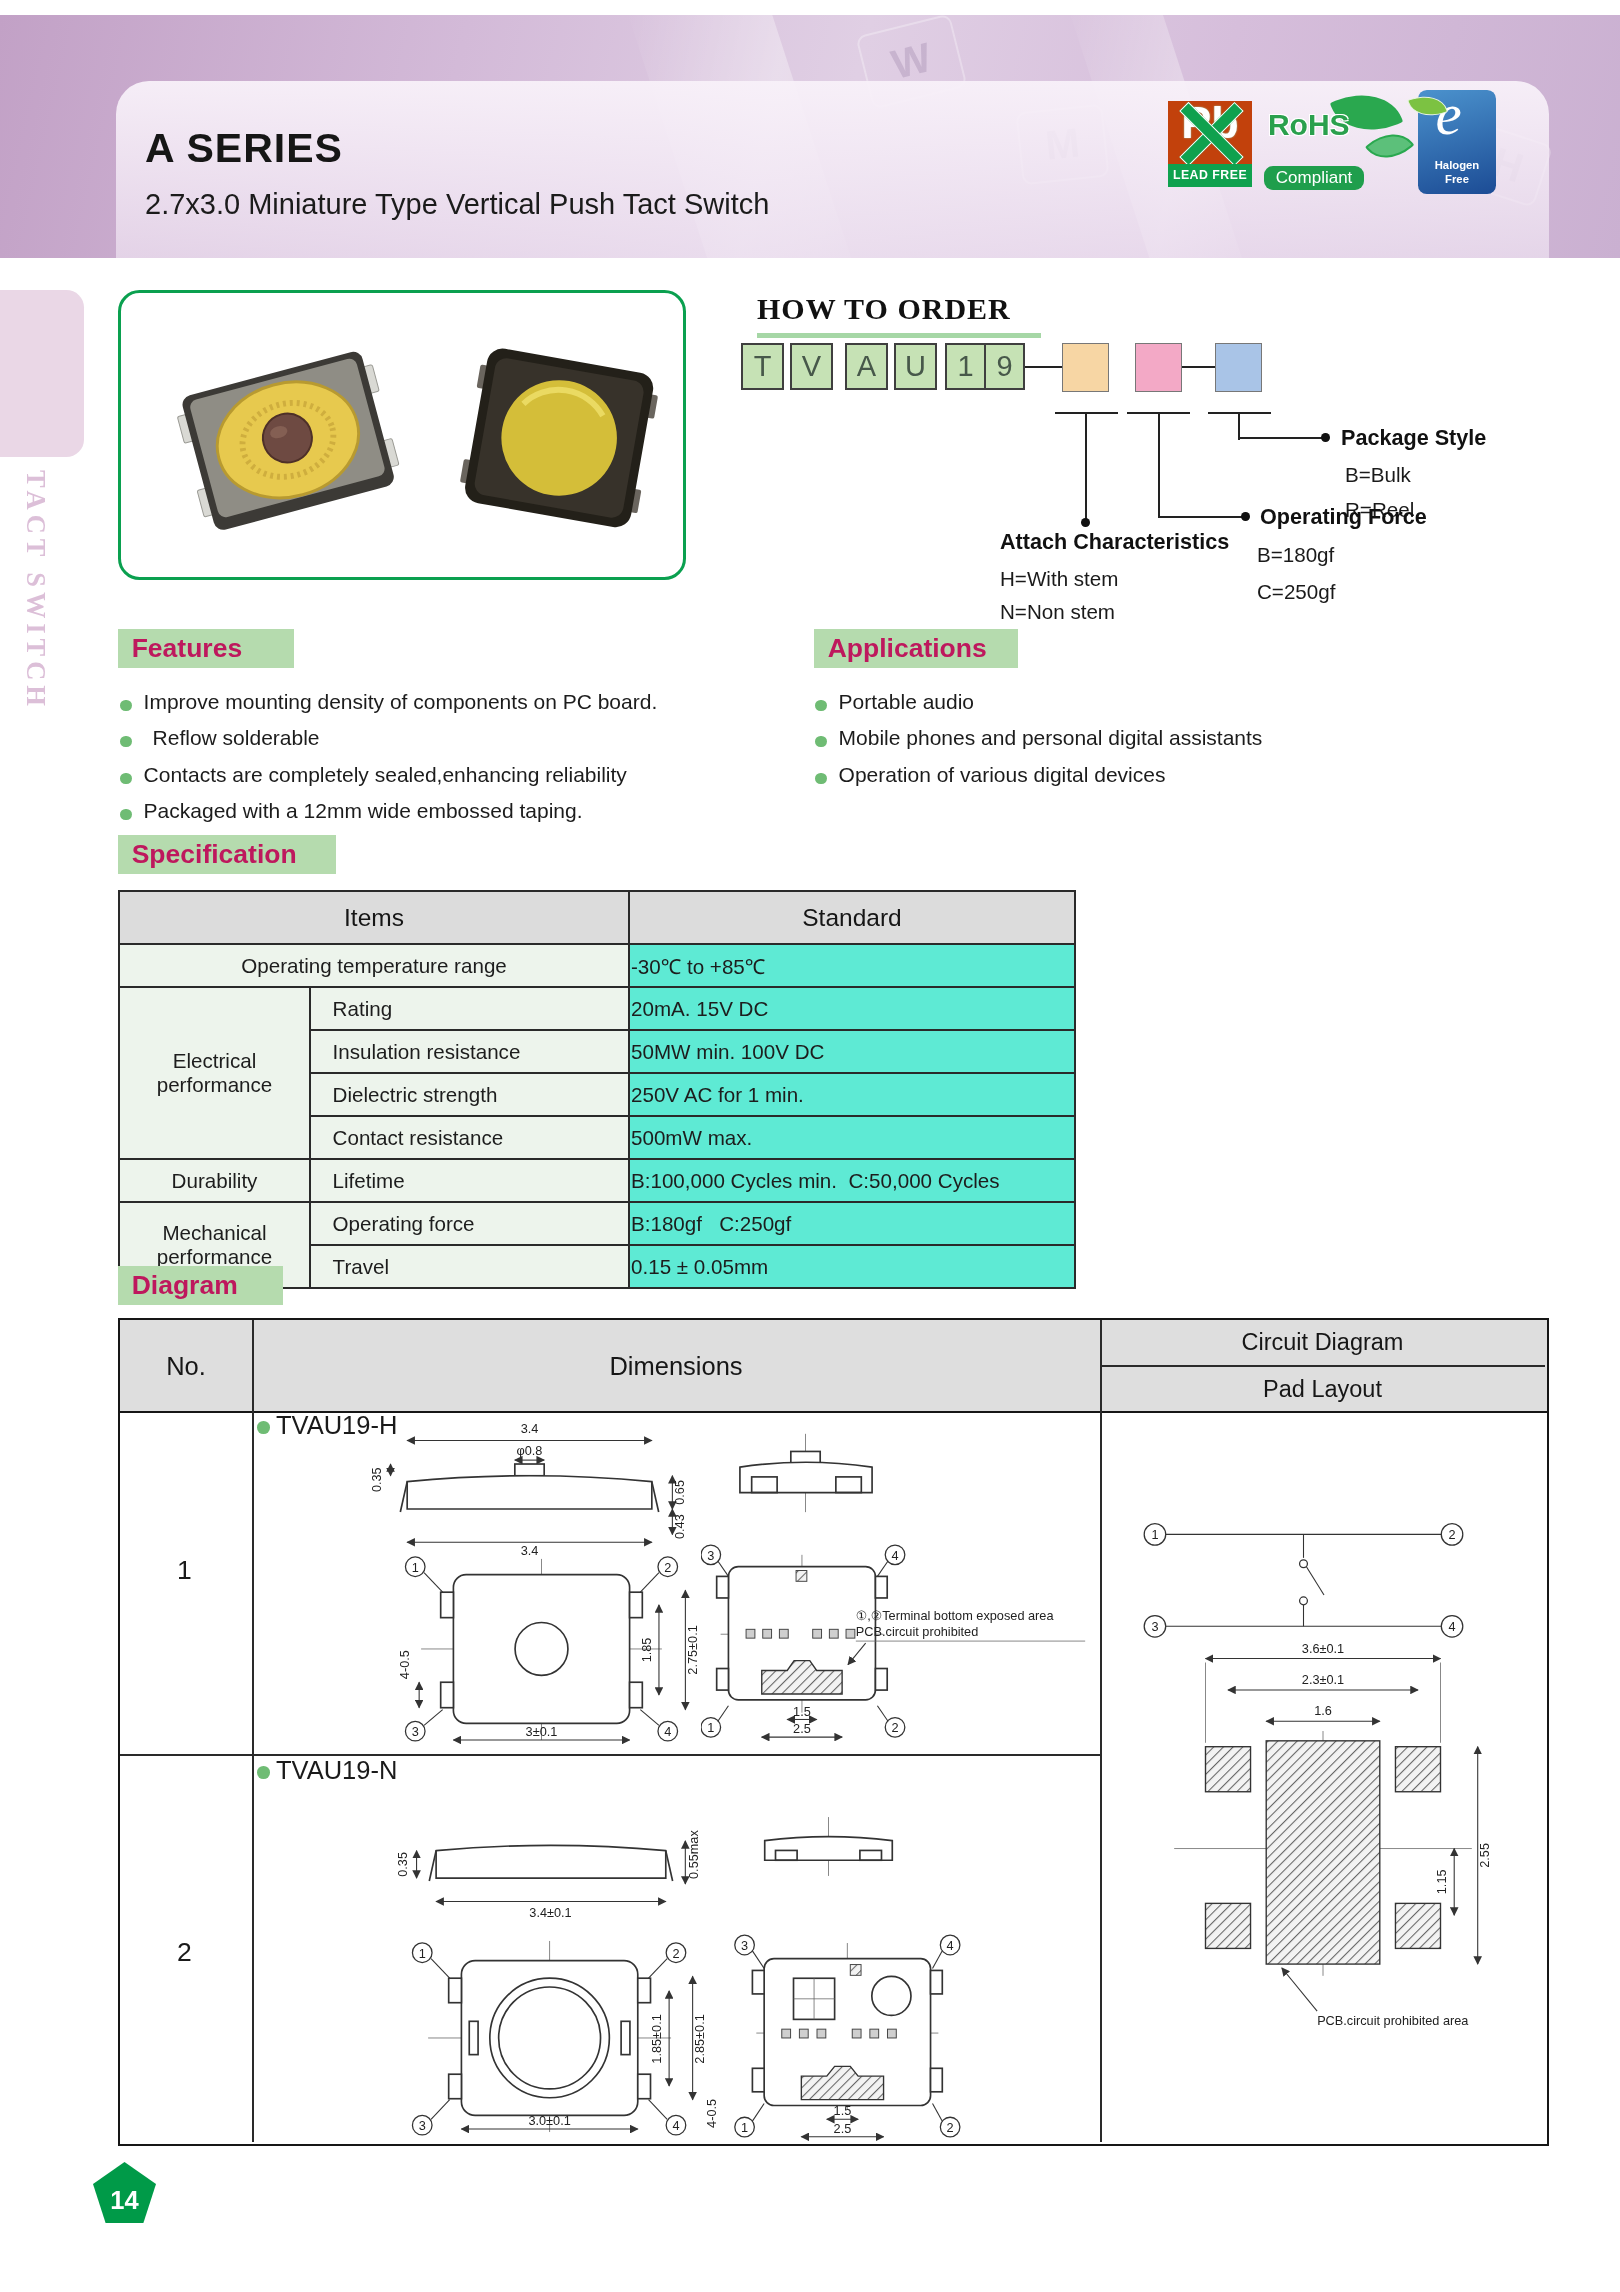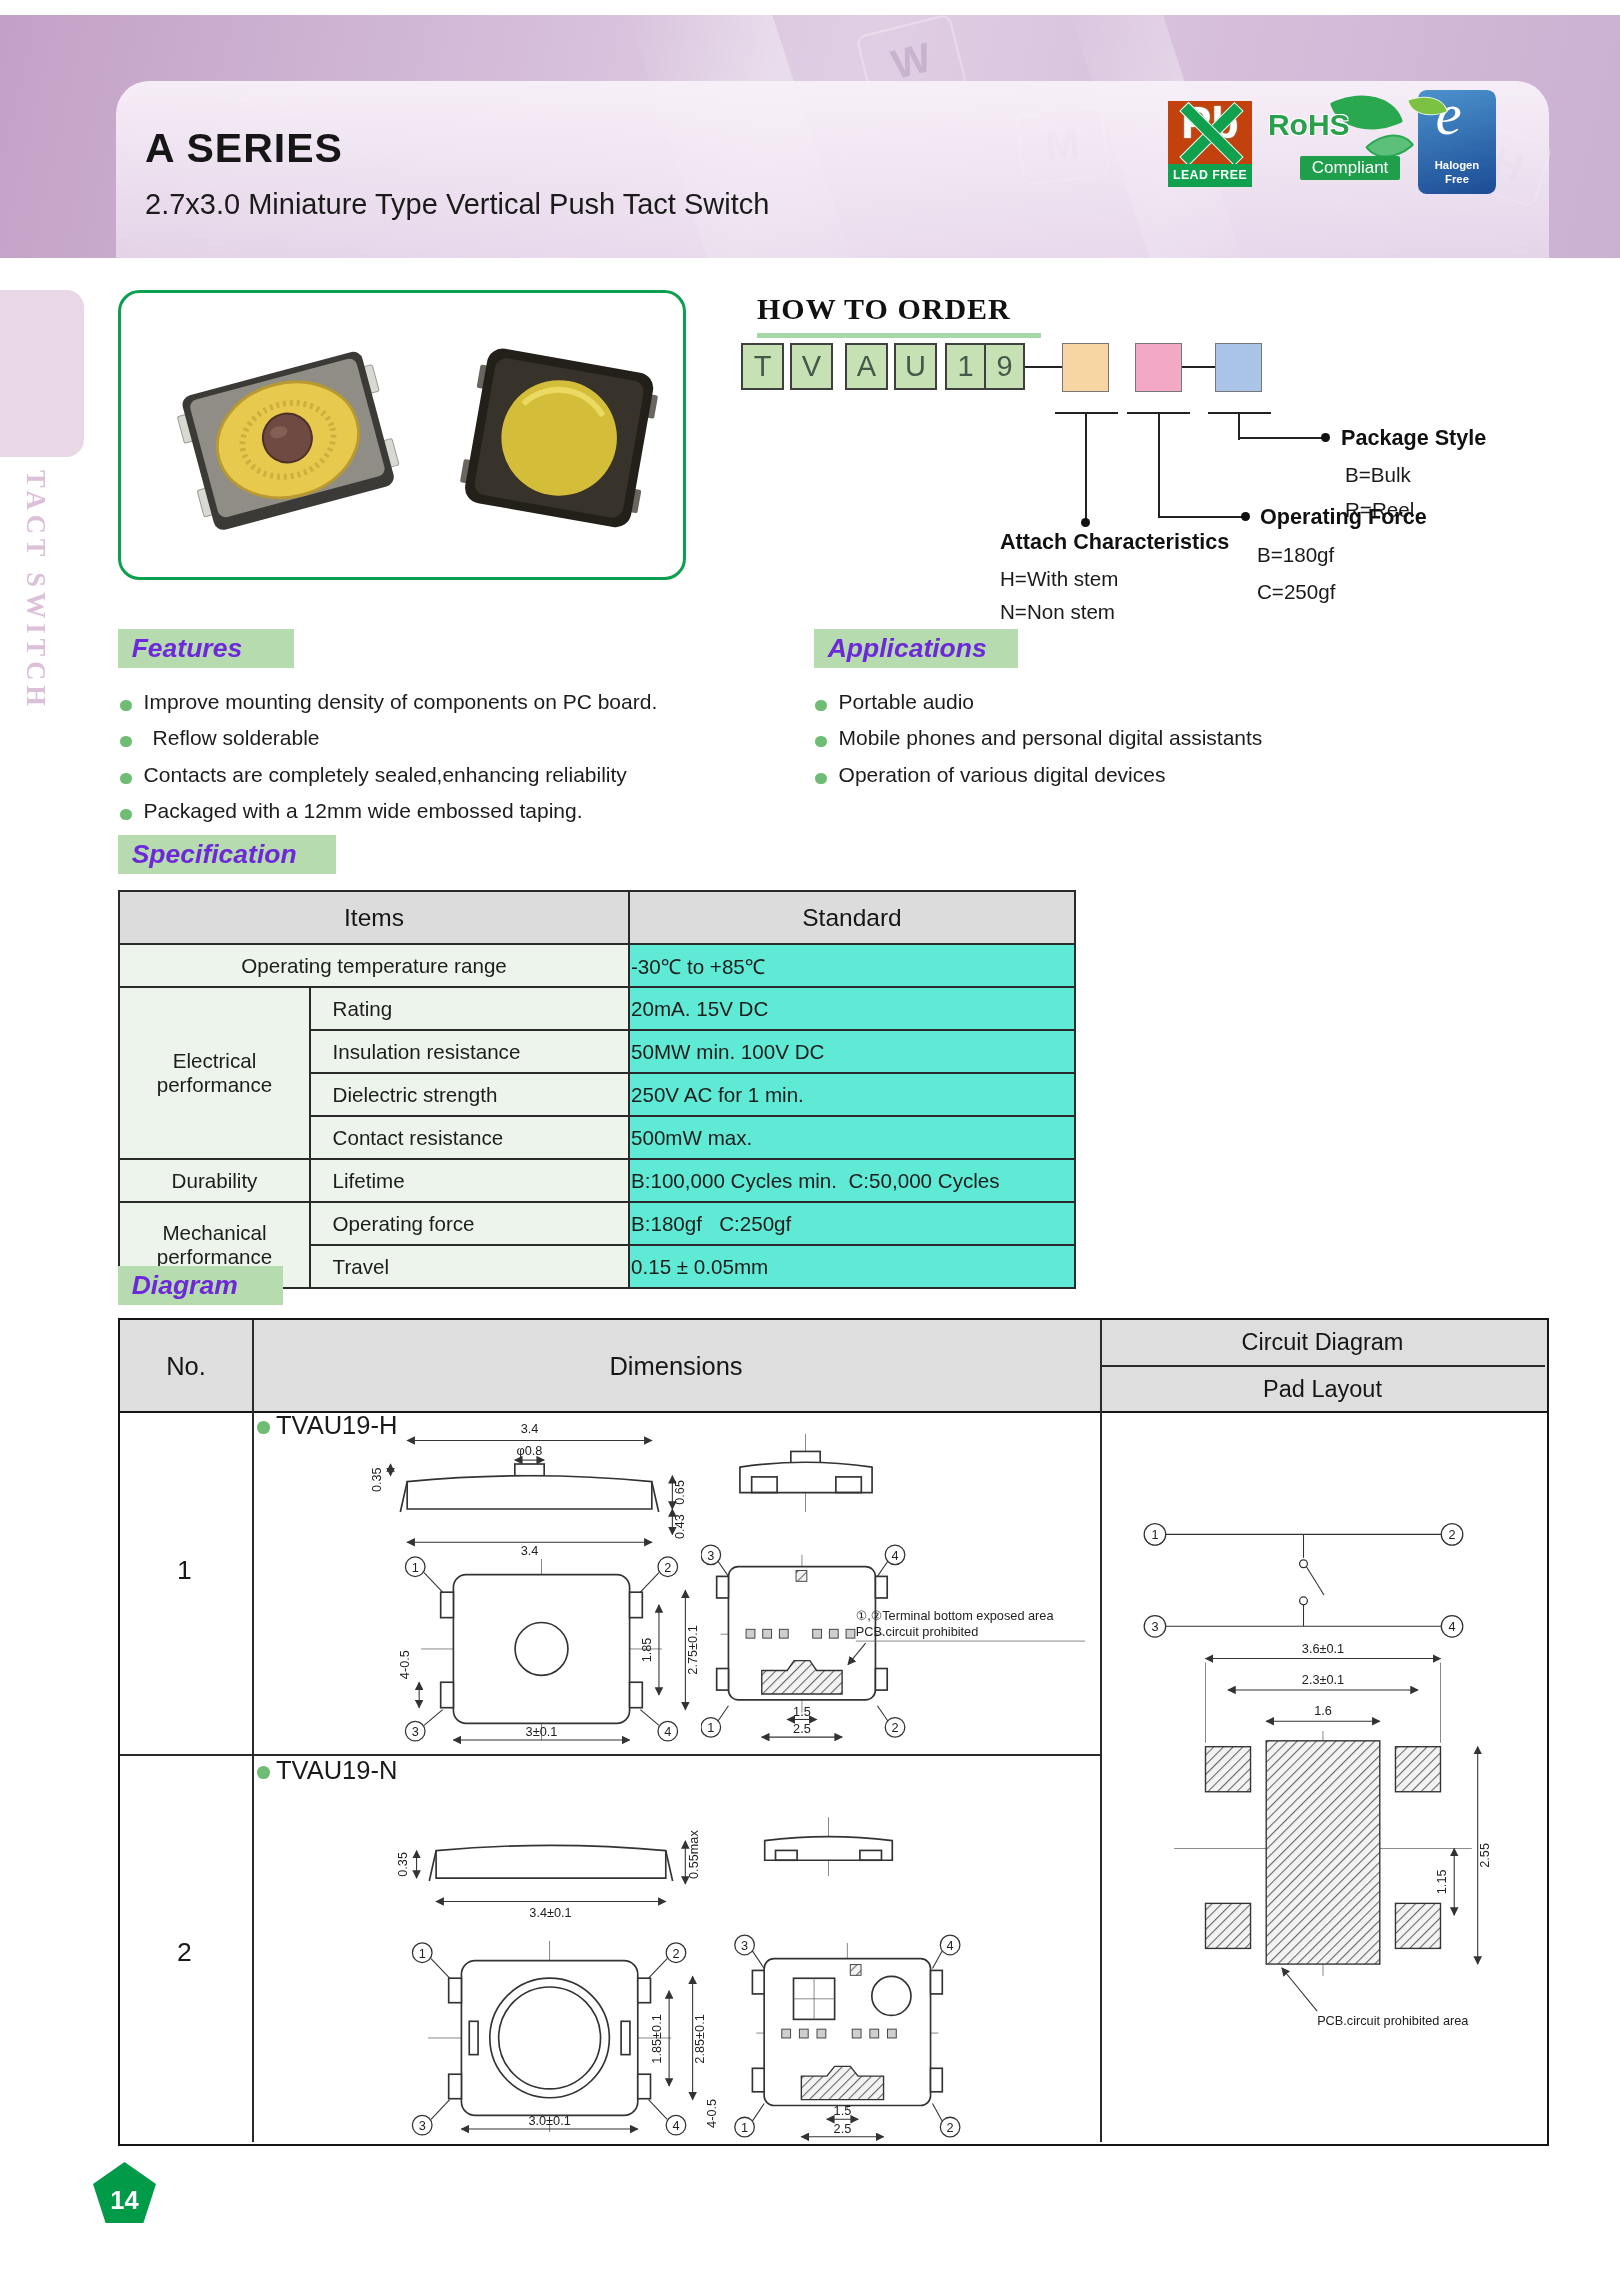--- a/index.html
+++ b/index.html
@@ -14,42 +14,42 @@
   .series-sub{left:145px;top:188px;font-size:29px;color:#1b1b1b;}
   
   .badge-pb{left:1168px;top:101px;width:84px;height:86px;background:#c2410c;overflow:hidden;}
   .badge-pb .pb{position:absolute;left:0;top:-3.9px;width:100%;text-align:center;font-size:45px;font-weight:bold;color:#fff;text-shadow:0 0 2px #9cc7a2;}
   .badge-pb .xbar{position:absolute;left:37px;top:-5.9px;width:10.8px;height:76px;background:#0fa14e;border:1px solid #fff;}
   .badge-pb .bar{position:absolute;left:0;bottom:0;width:100%;height:23.5px;background:#0fa14e;color:#fff;font-size:12.3px;font-weight:bold;letter-spacing:0.5px;display:flex;align-items:center;justify-content:center;}
   .badge-rohs{left:1264px;top:94px;width:143px;height:102px;}
   .badge-rohs .leaf1{position:absolute;right:9.8px;top:-3.9px;width:61px;height:45px;background:#2aa84f;border-radius:4% 90% 4% 90%;transform:rotate(-22deg);}
   .badge-rohs .leaf2{position:absolute;right:-2px;top:37px;width:35px;height:25.5px;background:#5cc07a;border-radius:4% 90% 4% 90%;transform:rotate(-40deg);border:2px solid #2aa84f;}
   .badge-rohs .rtext{position:absolute;left:3.9px;top:13.7px;font-size:30px;font-weight:bold;color:#2aa04d;text-shadow:1px 1px 0 #fff,-1px -1px 0 #fff,1px -1px 0 #fff,-1px 1px 0 #fff;}
-  .badge-rohs .pill{position:absolute;left:0;bottom:16px;background:#1f9e4c;color:#fff;font-size:17px;border-radius:2px;padding:2px 11.8px;margin-left:36px;}
+  .badge-rohs .pill{position:absolute;left:0;bottom:6px;background:#1f9e4c;color:#fff;font-size:17px;border-radius:9px;padding:2px 11.8px;}
   .badge-hal{left:1418px;top:90px;width:78px;height:104px;background:linear-gradient(165deg,#4b92cd,#1c4c95);border-radius:8.8px;}
   .badge-hal .e{position:absolute;left:17.6px;top:-9.8px;font-family:"Liberation Serif",serif;font-style:italic;font-size:59px;color:#fff;}
   .badge-hal .hleaf{position:absolute;left:-7.8px;top:3.9px;width:33px;height:21.6px;background:#7cc242;border-radius:4% 90% 4% 90%;transform:rotate(-18deg);border:1px solid #e8f5e0;}
   .badge-hal .ht{position:absolute;left:0;bottom:7.8px;width:100%;text-align:center;color:#fff;font-size:11.3px;font-weight:bold;line-height:13.7px;}
   
   .side-tab{left:0;top:290px;width:84px;height:167px;background:#ead7e6;border-radius:0 17.6px 17.6px 0;}
   .side-vert{left:19.6px;top:470px;writing-mode:vertical-rl;font-family:"Liberation Serif",serif;font-size:26.5px;letter-spacing:4.9px;color:#dcbfd8;font-weight:bold;}
   
   .photo-box{left:118px;top:290px;width:568px;height:290px;border:3.9px solid #0aa04f;border-radius:21.6px;background:#fff;box-sizing:border-box;}
   
   .order-title{left:757px;top:292px;font-family:"Liberation Serif",serif;font-size:30px;font-weight:bold;letter-spacing:1px;color:#111;}
   .order-underline{left:757px;top:333px;width:284px;height:4.9px;background:#a6d7a6;}
   .code-box{top:343px;width:43px;height:47px;background:#c6e2b5;border:2px solid #3f3f3f;box-sizing:border-box;display:flex;align-items:center;justify-content:center;font-size:29px;color:#47584a;}
   .color-box{top:343px;width:47px;height:49px;border:1px solid #777;box-sizing:border-box;}
   .hline{background:#222;height:2px;}
   .vline{background:#222;width:2px;}
   .dot{background:#111;width:8.8px;height:8.8px;border-radius:50%;}
   .ord-label{font-size:21.6px;font-weight:bold;color:#111;}
   .ord-opt{font-size:20.6px;color:#1a1a1a;}
   
-  .sec-hdr{background:#b5dbae;font-size:26.5px;font-weight:bold;color:#6d28d9;display:flex;align-items:center;padding-left:13.7px;box-sizing:border-box;font-style:italic;}
+  .sec-hdr{background:#b5dbae;font-size:26.5px;font-weight:bold;color:#be185d;display:flex;align-items:center;padding-left:13.7px;box-sizing:border-box;}
   .bullet{display:flex;align-items:center;margin-top:8px;}
   .bdot{width:11.8px;height:11.8px;border-radius:50%;background:#6fbc74;margin-top:6.9px;flex:0 0 11.8px;}
   .btext{font-size:21px;margin-left:11.8px;color:#1c1c1c;}
   
   table.spec{border-collapse:collapse;width:956px;table-layout:fixed;}
   table.spec,table.spec td,table.spec th{border:2px solid #2a2a2a;}
   table.spec{border:2.9px solid #161616;}
   table.spec th{height:49px;background:#dcdcdc;font-size:24.5px;font-weight:normal;color:#161616;}
   table.spec td{height:39px;font-size:20.6px;}
   td.g{background:#edf4ec;text-align:center;}

